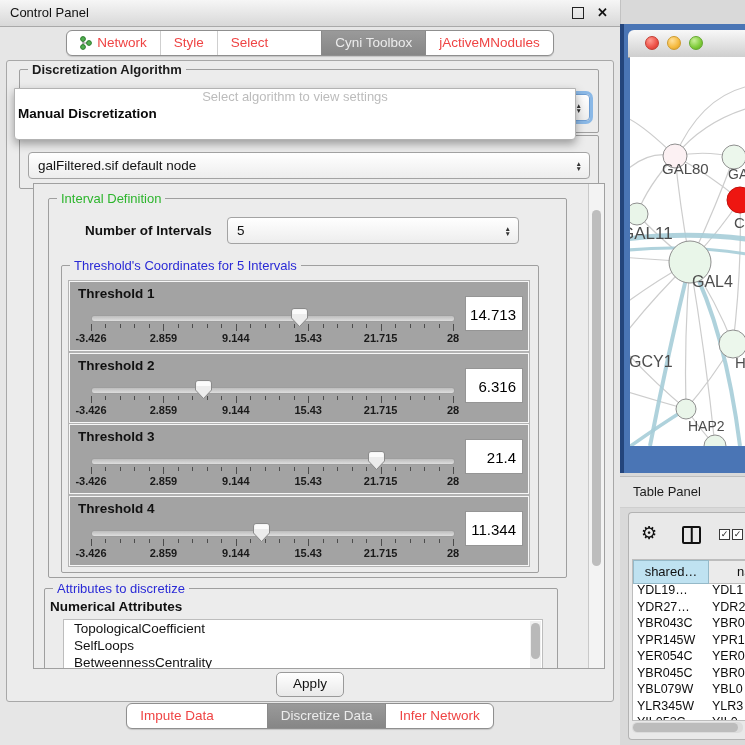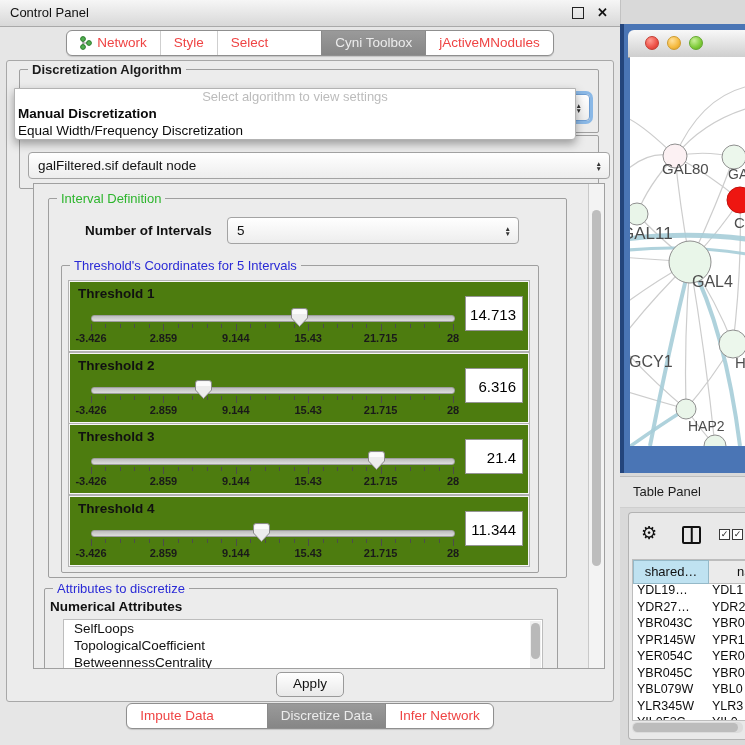--- a/index.html
+++ b/index.html
@@ -45,21 +45,21 @@
   #viewport{position:absolute;left:26px;top:122px;width:570px;height:484px;border:1px solid #a0a0a0;background:#ececec;overflow:hidden;}
   #vp-scrollbar{position:absolute;right:0;top:0;width:15px;height:100%;background:#f3f3f3;border-left:1px solid #c9c9c9;}
   #vp-thumb{position:absolute;left:3px;top:26px;width:9px;height:356px;background:#bdbdbd;border-radius:5px;}
 
   
   #interval-group{left:14px;top:14px;width:500px;height:378px;padding-left:17px;}
   #num-label{position:absolute;left:36px;top:24px;font-size:13.5px;font-weight:bold;color:#111;}
   #num-combo{left:178px;top:18px;width:290px;height:25px;}
   #thresholds-group{left:12px;top:66px;width:476px;height:306px;}
 
-  .th-panel{position:absolute;left:6px;width:460px;height:70px;background:#4d7c0f;border:1px solid #b3b3b3;box-shadow:inset 0 0 0 1px #f7f7f7;}
+  .th-panel{position:absolute;left:6px;width:460px;height:70px;background:#a3a3a3;border:1px solid #b3b3b3;box-shadow:inset 0 0 0 1px #f7f7f7;}
   .th-label{position:absolute;left:9px;top:5px;font-size:13.5px;font-weight:bold;color:#111;}
   .th-track{position:absolute;left:22px;top:34px;width:362px;height:5px;background:linear-gradient(#bdbdbd,#dedede);border:1px solid #9e9e9e;border-radius:3px;}
   .th-thumb{position:absolute;top:27px;width:17px;height:19px;}
   .th-ticks{position:absolute;left:22px;top:43px;width:362px;height:8px;}
   .tick{position:absolute;top:0;width:1px;background:#4c4c4c;}
   .tick.minor{height:4px;}
   .tick.major{height:7px;}
   .th-ticklabels{position:absolute;left:22px;top:51px;width:362px;height:13px;}
   .ticklabel{position:absolute;transform:translateX(-50%);font-size:11px;font-weight:600;color:#1a1a1a;white-space:nowrap;}
   .th-value{position:absolute;left:396px;top:15px;width:58px;height:35px;background:#fff;border:1px solid #959595;font-size:15px;color:#000;text-align:right;line-height:35px;padding-right:6px;box-sizing:border-box;}
@@ -151,21 +151,21 @@
         <div class="combo focused" style="left:8px;top:24px;width:560px;height:25px;">
           <span class="stepper">
             <span>▲</span>
               <span>▼</span>
           </span>
         </div>
       </div>
 
       <div class="group" id="tabledata-group" style="left:12px;top:74px;width:578px;height:52px;">
         <span class="group-title t-black">Table Data</span>
-        <div class="combo" style="left:8px;top:16px;width:560px;height:25px;padding-left:20px;">
+        <div class="combo" style="left:8px;top:16px;width:560px;height:25px;">
           <span class="combo-text">galFiltered.sif default node</span>
           <span class="stepper">
             <span>▲</span>
               <span>▼</span>
           </span>
         </div>
       </div>
 
       <div id="viewport">
         <div class="group" id="interval-group">
@@ -362,43 +362,42 @@
                 <div class="th-value">11.344</div>
               </div>
             </div>
         </div>
 
         <div class="group" id="attributes-group">
           <span class="group-title t-blue">Attributes to discretize</span>
           <span id="attr-label">Numerical Attributes</span>
           <div id="attr-list">
             <div id="attr-items">
+                <div class="attr-item">TopologicalCoefficient</div>
                 <div class="attr-item">SelfLoops</div>
-                <div class="attr-item">TopologicalCoefficient</div>
                 <div class="attr-item">BetweennessCentrality</div>
               </div>
             <div id="attr-scrollbar">
                 <div id="attr-thumb"></div>
               </div>
           </div>
         </div>
 
         <div id="vp-scrollbar">
             <div id="vp-thumb"></div>
           </div>
       </div>
 
       <div id="apply-btn">Apply</div>
     </div>
 
     <div id="algo-popup">
       <span class="ph">Select algorithm to view settings</span>
       <div id="popup-items">
           <span class="item sel">Manual Discretization</span>
-          <span class="item">Equal Width/Frequency Discretization</span>
         </div>
     </div>
 
     <div id="bottom-tabbar">
         <div class="segbar">
           <span class="seg">
             <span>Impute Data</span>
           </span>
           <span class="seg selected">
             <span>Discretize Data</span>

